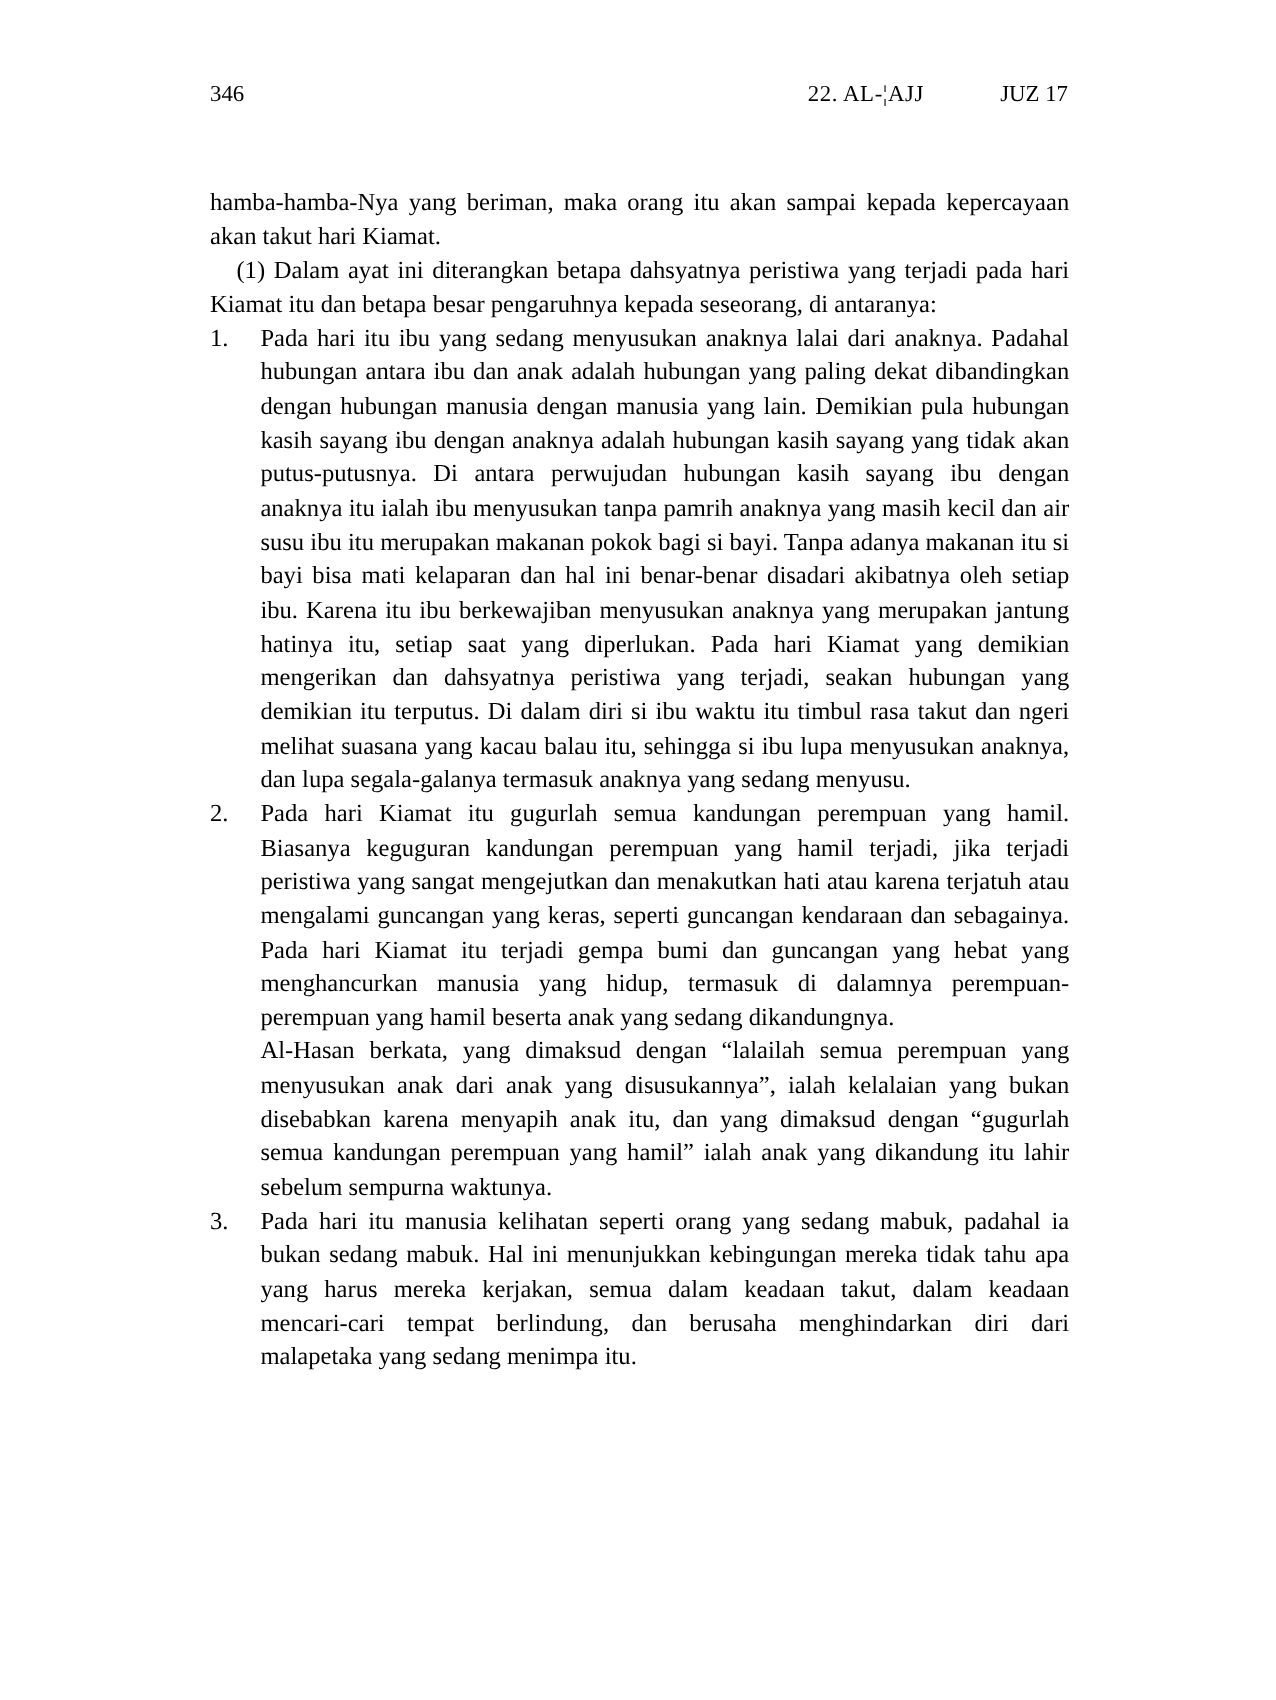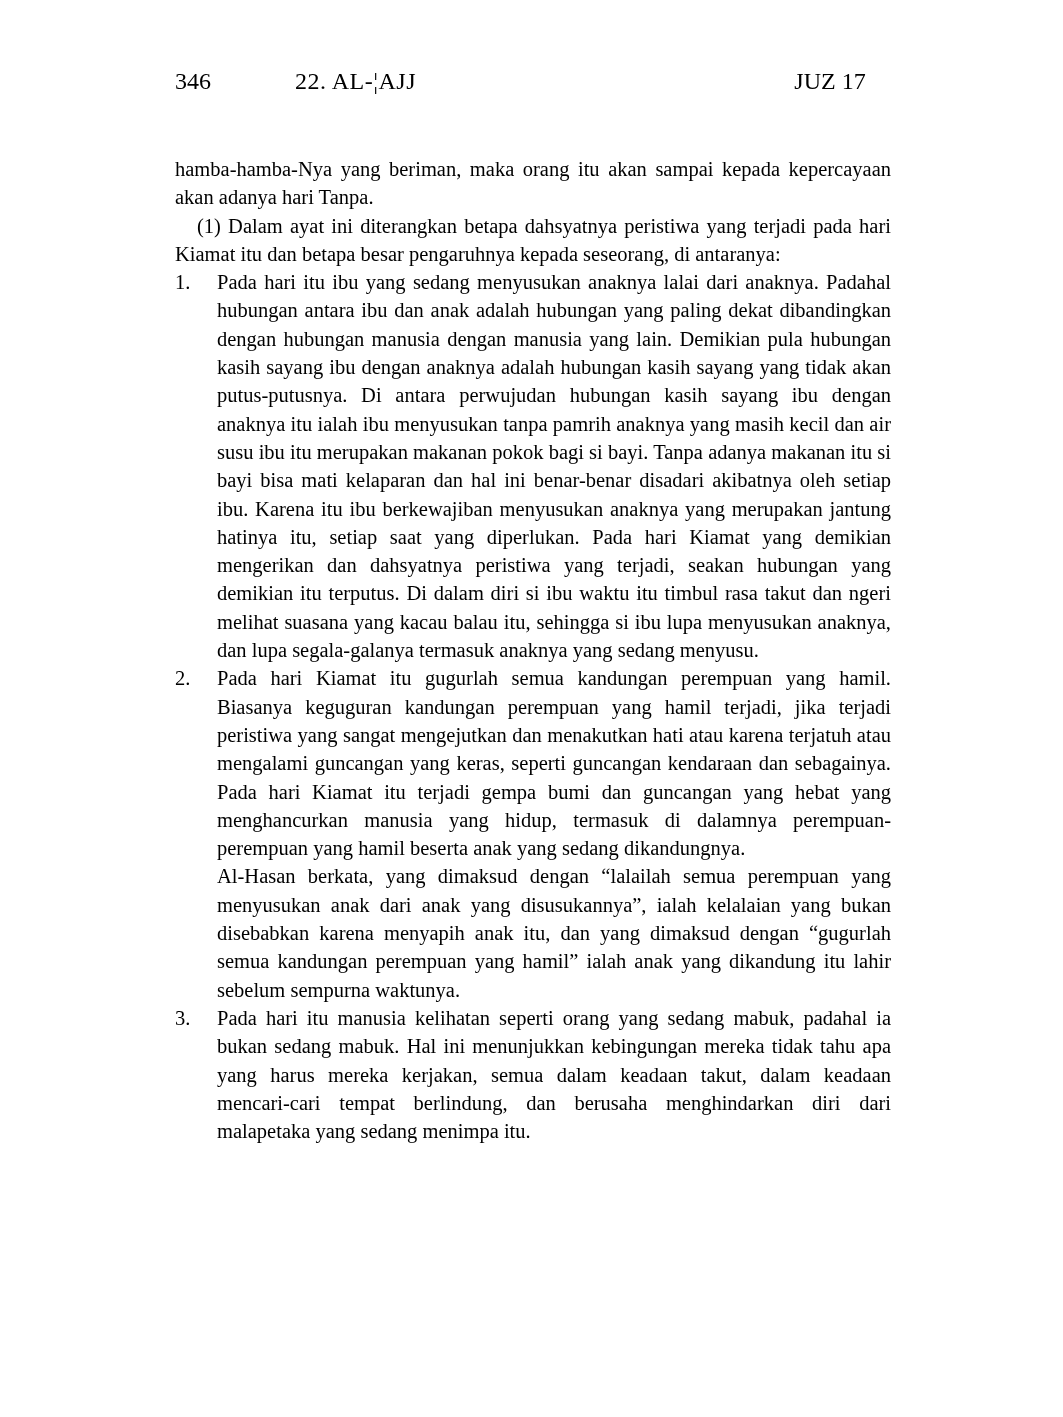--- a/index.html
+++ b/index.html
@@ -23,34 +23,34 @@
     height: 1417px;
     box-sizing: border-box;
   }
   .header {
     position: absolute;
     left: 175px;
     top: 68px;
     width: 715px;
     display: flex;
     align-items: baseline;
-    font-size: 24px;
+    font-size: 19px;
   }
   .header .page-no {
     width: 120px;
     text-align: left;
   }
   .header .title {
     flex: 1;
-    text-align: left;
+    text-align: right;
     letter-spacing: 0.5px;
   }
   .header .juz {
     width: 120px;
-    text-align: center;
+    text-align: right;
   }
   .content {
     position: absolute;
     left: 175px;
     top: 155px;
     width: 716px;
     font-size: 20.5px;
     line-height: 28.3px;
   }
   p {
@@ -87,21 +87,21 @@
 <div class="page">
 
   <div class="header">
     <div class="page-no">346</div>
     <div class="title">22. AL-¦AJJ</div>
     <div class="juz">JUZ 17</div>
   </div>
 
   <div class="content">
 
-    <p>hamba-hamba-Nya yang beriman, maka orang itu akan sampai kepada kepercayaan akan adanya hari Tanpa.</p>
+    <p>hamba-hamba-Nya yang beriman, maka orang itu akan sampai kepada kepercayaan akan takut hari Kiamat.</p>
 
     <p class="indent">(1) Dalam ayat ini diterangkan betapa dahsyatnya peristiwa yang terjadi pada hari Kiamat itu dan betapa besar pengaruhnya kepada seseorang, di antaranya:</p>
 
     <div class="numlist-item">
       <div class="num">1.</div>
       <div class="body">
         <p>Pada hari itu ibu yang sedang menyusukan anaknya lalai dari anaknya. Padahal hubungan antara ibu dan anak adalah hubungan yang paling dekat dibandingkan dengan hubungan manusia dengan manusia yang lain. Demikian pula hubungan kasih sayang ibu dengan anaknya adalah hubungan kasih sayang yang tidak akan putus-putusnya. Di antara perwujudan hubungan kasih sayang ibu dengan anaknya itu ialah ibu menyusukan tanpa pamrih anaknya yang masih kecil dan air susu ibu itu merupakan makanan pokok bagi si bayi. Tanpa adanya makanan itu si bayi bisa mati kelaparan dan hal ini benar-benar disadari akibatnya oleh setiap ibu. Karena itu ibu berkewajiban menyusukan anaknya yang merupakan jantung hatinya itu, setiap saat yang diperlukan. Pada hari Kiamat yang demikian mengerikan dan dahsyatnya peristiwa yang terjadi, seakan hubungan yang demikian itu terputus. Di dalam diri si ibu waktu itu timbul rasa takut dan ngeri melihat suasana yang kacau balau itu, sehingga si ibu lupa menyusukan anaknya, dan lupa segala-galanya termasuk anaknya yang sedang menyusu.</p>
       </div>
     </div>
 

